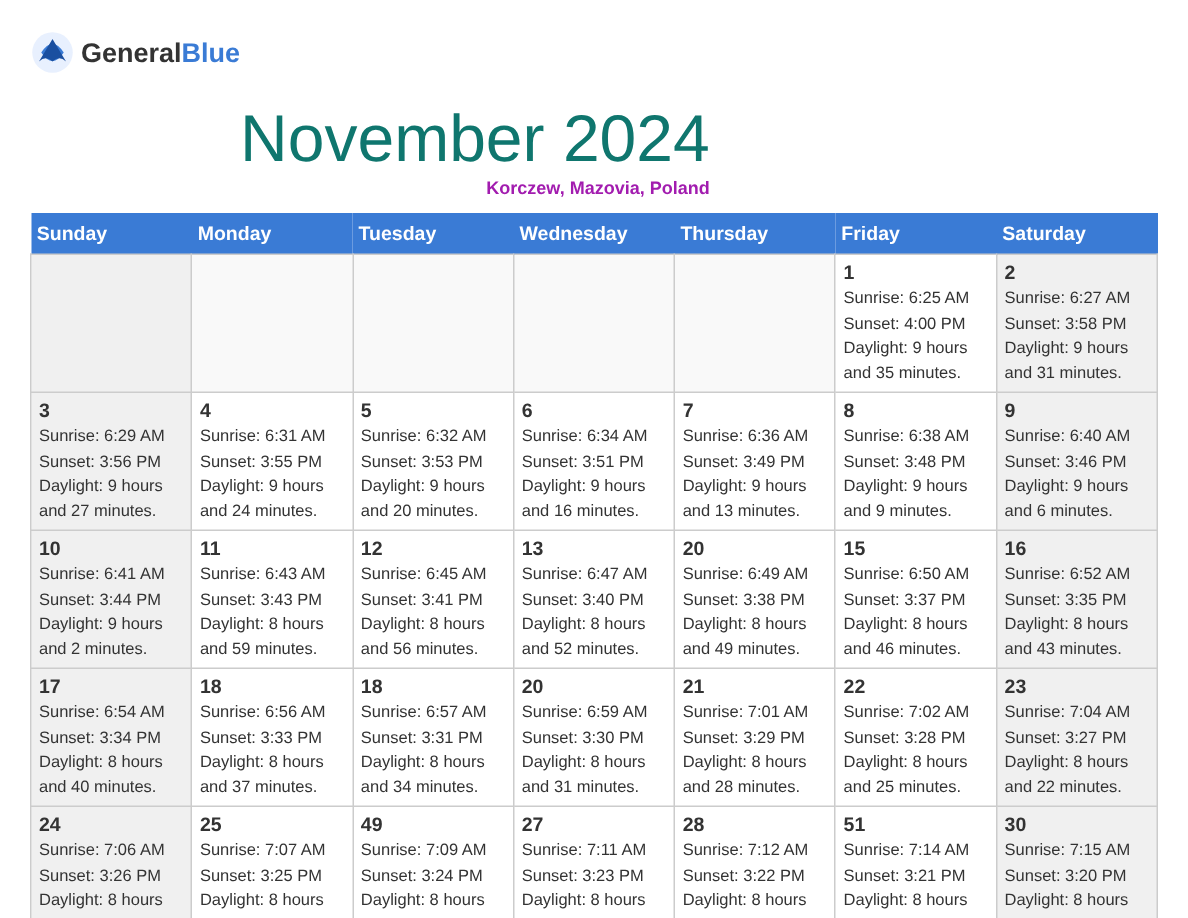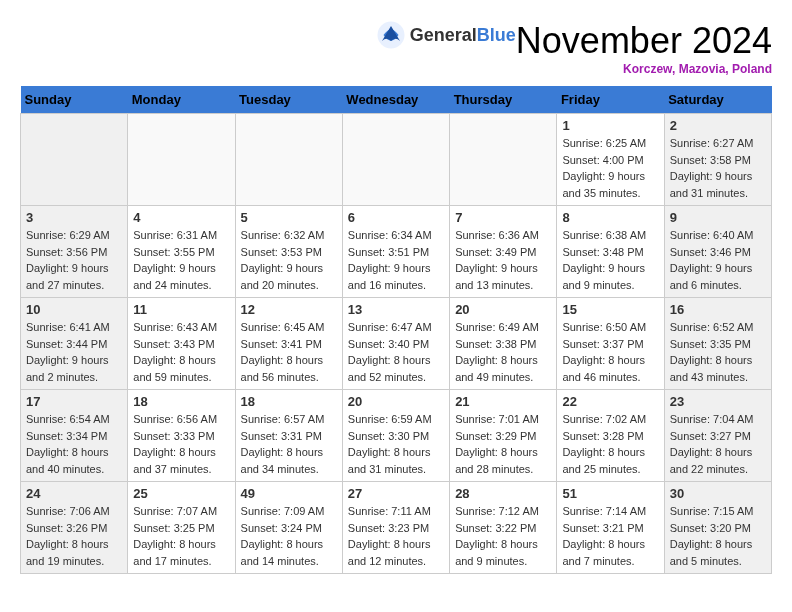--- a/index.html
+++ b/index.html
@@ -5,21 +5,21 @@
     * { box-sizing: border-box; margin: 0; padding: 0; }
     body {
       font-family: Arial, sans-serif;
       background: #fff;
       width: 792px;
       min-height: 612px;
       padding: 20px;
     }
     .header-area {
       display: flex;
-      justify-content: flex-end;
+      justify-content: flex-start;
       align-items: flex-start;
       margin-bottom: 10px;
     }
     .logo {
       display: flex;
       align-items: center;
       gap: 4px;
     }
     .logo-text-general {
       font-size: 18px;
@@ -32,37 +32,38 @@
       color: #3a7bd5;
     }
     .logo-icon {
       width: 30px;
       height: 30px;
     }
     .title-area {
       text-align: right;
     }
     .month-title {
-      font-size: 36px;
+      font-size: 44px;
       font-weight: normal;
-      color: #000000;
+      color: #0f766e;
+      margin-top: 48px;
     }
     .location-title {
       font-size: 12px;
       color: #a21caf;
       font-weight: bold;
     }
     table {
       width: 100%;
       border-collapse: collapse;
       table-layout: fixed;
     }
     th {
       background-color: #3a7bd5;
-      color: #000000;
+      color: #ffffff;
       padding: 6px 4px;
       text-align: left;
       font-size: 13px;
       font-weight: bold;
     }
     td {
       border: 1px solid #ccc;
       vertical-align: top;
       padding: 4px 5px;
       font-size: 11px;

